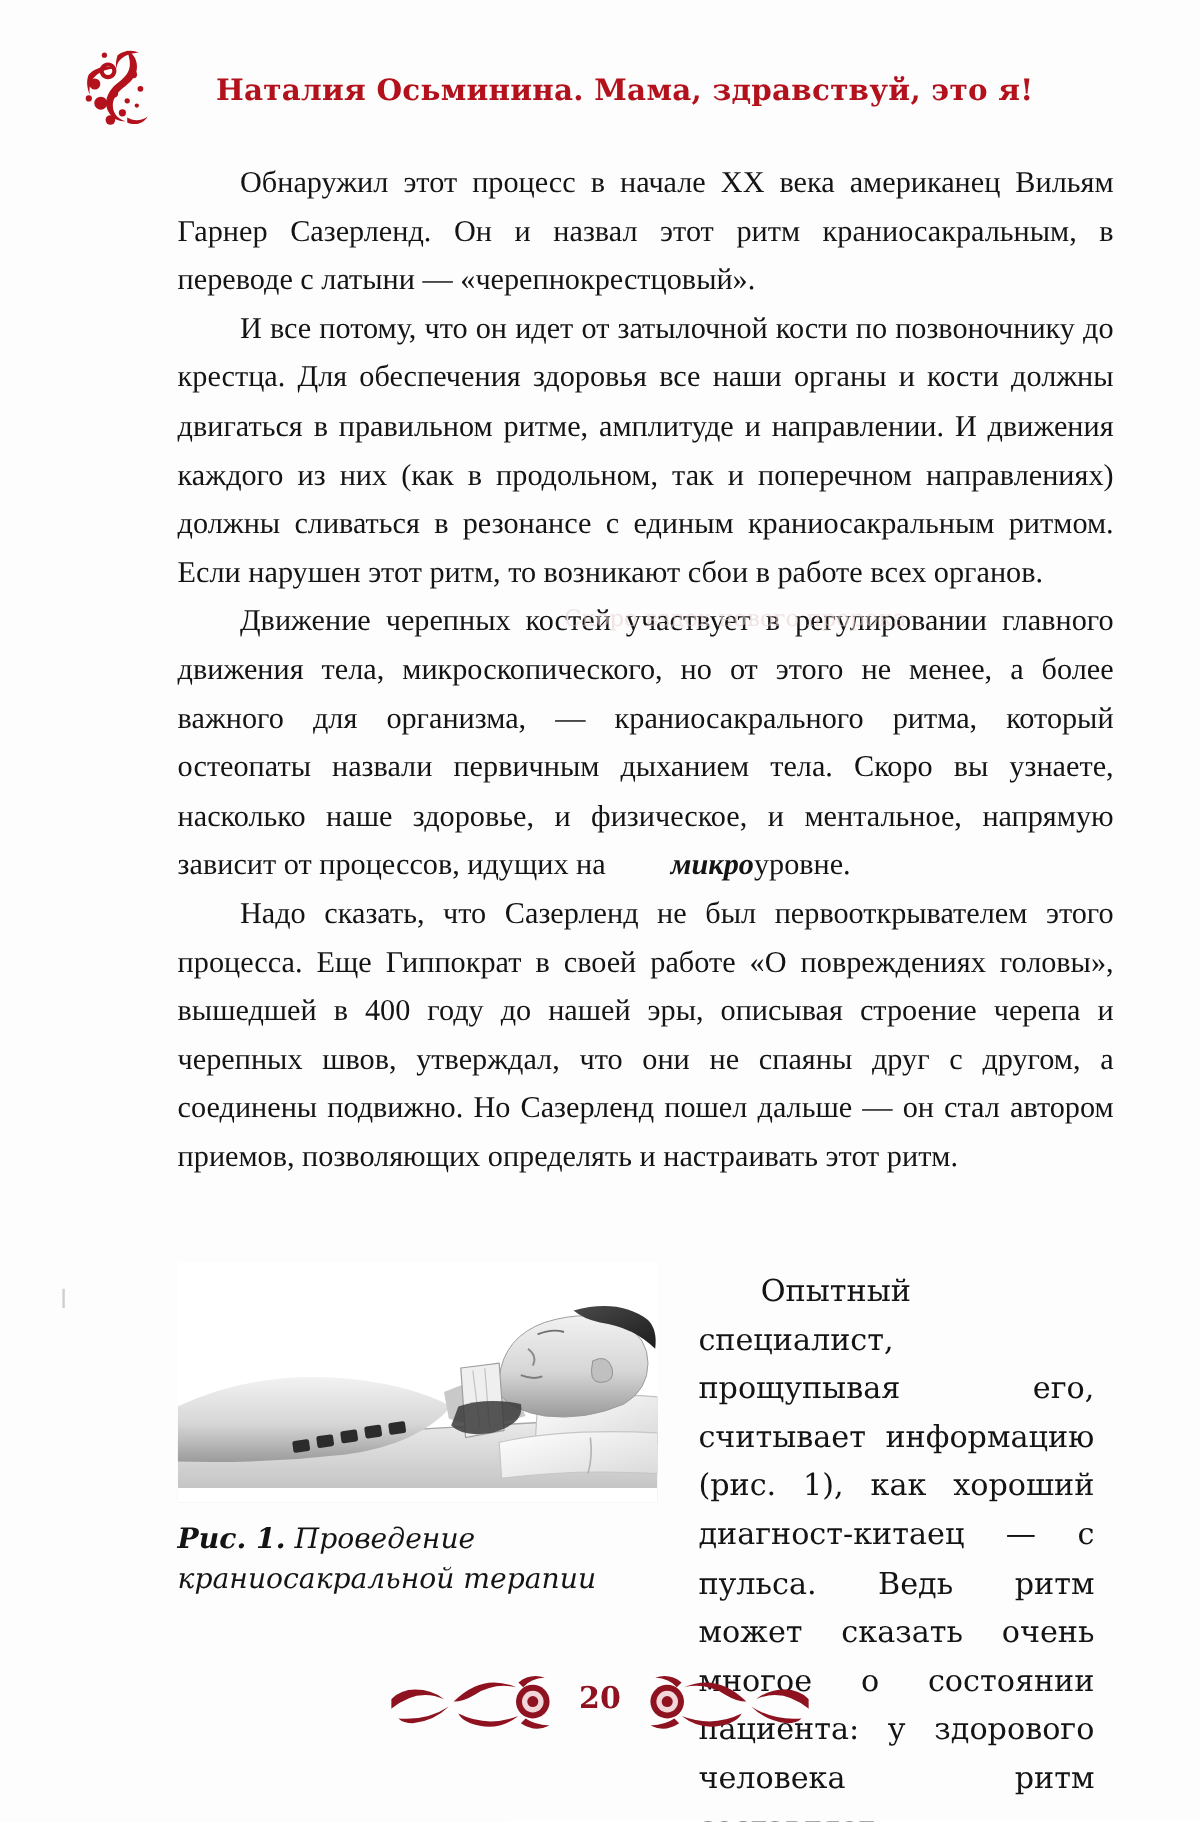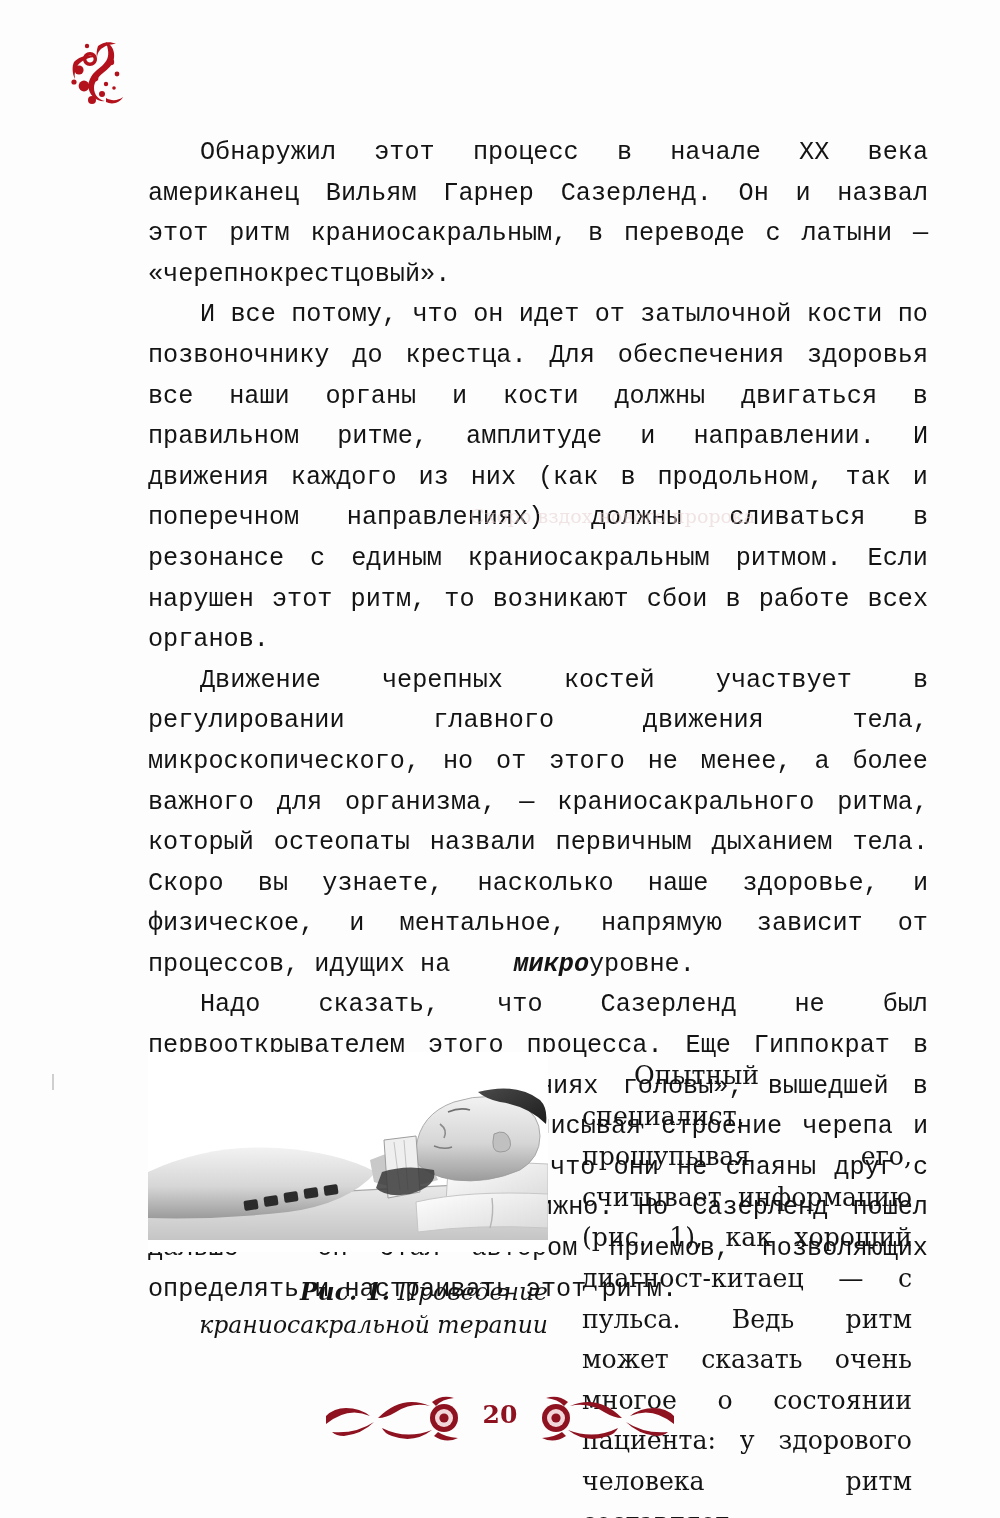--- a/index.html
+++ b/index.html
@@ -51,21 +51,21 @@
 
   
   .content {
     position: absolute;
     left: 148px;
     top: 133px;
     width: 780px;
   }
   p.para {
     margin: 0;
-    font-family: Liberation Mono, monospace;
+    font-family: Liberation Serif, serif;
     font-size: 25.2px;
     line-height: 40.6px;
     text-align: justify;
     text-indent: 52px;
     hyphens: manual;
     color: #141414;
   }
   p.para + p.para {
     margin-top: 0px;
   }
@@ -106,23 +106,23 @@
     width: 400px;
   }
   .figure-img {
     position: relative;
     width: 400px;
     height: 200px;
     background: #ffffff;
     overflow: hidden;
   }
   .figure-caption {
-    margin-top: 24px;
+    margin-top: 14px;
     width: 400px;
-    text-align: right;
+    text-align: left;
     font-family: "DejaVu Serif", serif;
     font-size: 23.5px;
     line-height: 33px;
     font-style: italic;
     color: #141414;
   }
   .figure-caption b {
     font-style: italic;
     font-weight: bold;
   }
@@ -200,20 +200,21 @@
           <path d="M12 24c6-6 15-8 22-5-7 0-14 3-18 8-3 4-4 9-3 14-3-6-3-13-1-17z"></path>
           <path d="M44 60c5 3 12 3 17-1-3 6-11 8-17 5z"></path>
           <path d="M36 8c5-4 12-5 18-2-6 0-12 2-16 6-2 2-3 5-3 8-1-5 0-9 1-12z"></path>
           <circle cx="12" cy="44" r="2.6"></circle>
           <circle cx="44" cy="46" r="2.2"></circle>
           <circle cx="52" cy="50" r="1.8"></circle>
           <circle cx="25" cy="8" r="2.2"></circle>
         </g>
       </svg>
     </div>
+    <div class="header-title">Наталия Осьминина. Мама, здравствуй, это я!</div>
   </div>
 
   <div class="content">
     <p class="para">Обнаружил этот процесс в начале XX века американец Вильям Гарнер Сазерленд. Он и назвал этот ритм краниосакральным, в переводе с латыни — «черепнокрестцовый».</p>
     <p class="para">И все потому, что он идет от затылочной кости по позвоночнику до крестца. Для обеспечения здоровья все наши органы и кости должны двигаться в правильном ритме, амплитуде и направлении. И движения каждого из них (как в продольном, так и поперечном направлениях) должны сливаться в резонансе с единым краниосакральным ритмом. Если нарушен этот ритм, то возникают сбои в работе всех органов.</p>
     <p class="para"><span>Движение черепных костей участвует в регулировании главного движения тела, микроскопического, но от этого не менее, а более важного для организма, — краниосакрального ритма, который остеопаты назвали первичным дыханием тела. Скоро вы узнаете, насколько наше здоровье, и физическое, и ментальное, напрямую зависит от процессов, идущих на </span><span class="em-italic">микро</span><span>уровне.</span></p>
     <p class="para">Надо сказать, что Сазерленд не был первооткрывателем этого процесса. Еще Гиппократ в своей работе «О повреждениях головы», вышедшей в 400 году до нашей эры, описывая строение черепа и черепных швов, утверждал, что они не спаяны друг с другом, а соединены подвижно. Но Сазерленд пошел дальше — он стал автором приемов, позволяющих определять и настраивать этот ритм.</p>
   </div>
 
   <div class="ghost">Скоро вздох нового пророка</div>

